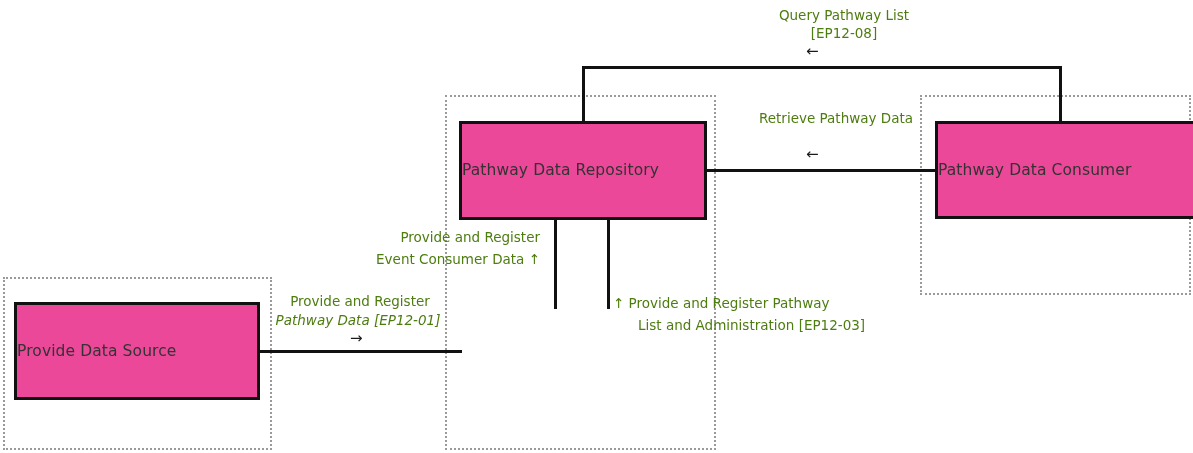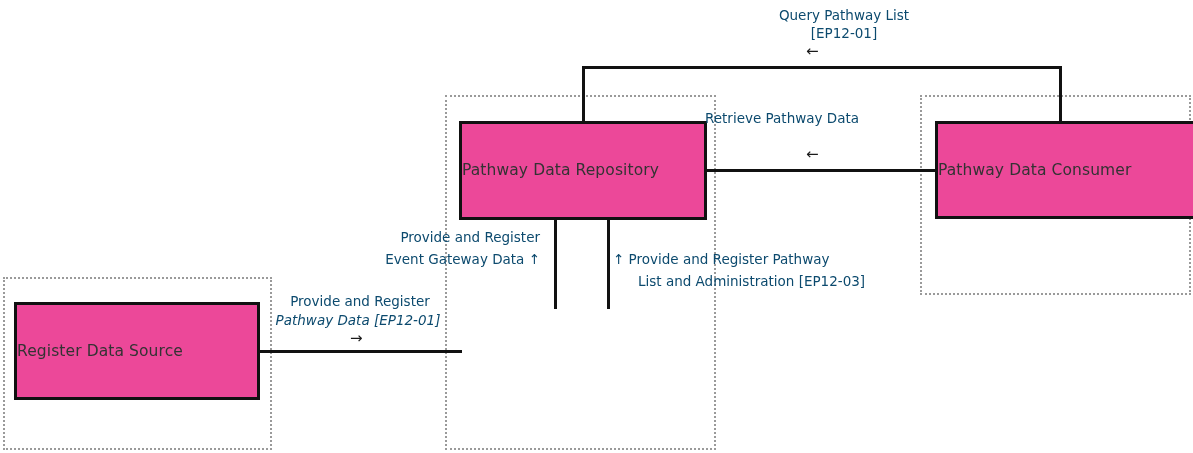--- a/index.html
+++ b/index.html
@@ -46,28 +46,28 @@
   }
   .line-v{
     position:absolute;
     width:3px;
     background:#111111;
   }
   
   .edge-label{
     position:absolute;
     font-size:13.5px;
-    color:#0c4a6e;
+    color:#4d7c0f;
     line-height:1.35;
     white-space:pre-line;
     background:transparent;
   }
   .edge-label.center{text-align:center;}
   .edge-label.right{text-align:right;}
-  .edge-label.left{text-align:left;}
+  .edge-label.left{text-align:left;margin-top:44px;}
   .arrow-glyph{
     position:absolute;
     font-size:15px;
     color:#1a1a1a;
     line-height:1;
   }
 </style>
 </head>
 <body>
 
@@ -85,41 +85,41 @@
 
   <div class="line-v" style="left:607px; top:217px; height:92px;"></div>
 
   <div class="line-h" style="left:704px; top:169px; width:234px;"></div>
 
   <div class="line-v" style="left:582px; top:66px; height:56px;"></div>
   <div class="line-h" style="left:582px; top:66px; width:480px;"></div>
   <div class="line-v" style="left:1059px; top:66px; height:58px;"></div>
 
   <div class="node" style="left:14px; top:302px; width:246px; height:98px;">
-    <span>Register Data Source</span>
+    <span>Provide Data Source</span>
   </div>
 
   <div class="node" style="left:459px; top:121px; width:248px; height:99px;">
     <span>Pathway Data Repository</span>
   </div>
 
 
   <div class="node" style="left:935px; top:121px; width:297px; height:98px;">
     <span>Pathway Data Consumer</span>
   </div>
 
   <div class="edge-label center" style="left:700px; top:6px; width:288px;">Query Pathway List</div>
-  <div class="edge-label center" style="left:700px; top:24px; width:288px;">[EP12-01]</div>
+  <div class="edge-label center" style="left:700px; top:24px; width:288px;">[EP12-08]</div>
   <div class="arrow-glyph" style="left:806px; top:44px;">←</div>
 
-  <div class="edge-label center" style="left:662px; top:109px; width:240px;">Retrieve Pathway Data</div>
+  <div class="edge-label center" style="left:716px; top:109px; width:240px;">Retrieve Pathway Data</div>
   <div class="arrow-glyph" style="left:806px; top:147px;">←</div>
 
   <div class="edge-label right" style="left:330px; top:228px; width:210px;">Provide and Register</div>
-  <div class="edge-label right" style="left:330px; top:250px; width:210px;">Event Gateway Data ↑</div>
+  <div class="edge-label right" style="left:330px; top:250px; width:210px;">Event Consumer Data ↑</div>
 
   <div class="edge-label left" style="left:613px; top:250px; width:260px;">↑  Provide and Register Pathway</div>
   <div class="edge-label left" style="left:638px; top:272px; width:260px;">List and Administration [EP12-03]</div>
 
   <div class="edge-label center" style="left:258px; top:292px; width:204px;">Provide and Register</div>
   <div class="edge-label center" style="left:256px; top:311px; width:204px;font-style:italic;">Pathway Data [EP12-01]</div>
   <div class="arrow-glyph" style="left:350px; top:331px;">→</div>
 
 </div>
 

